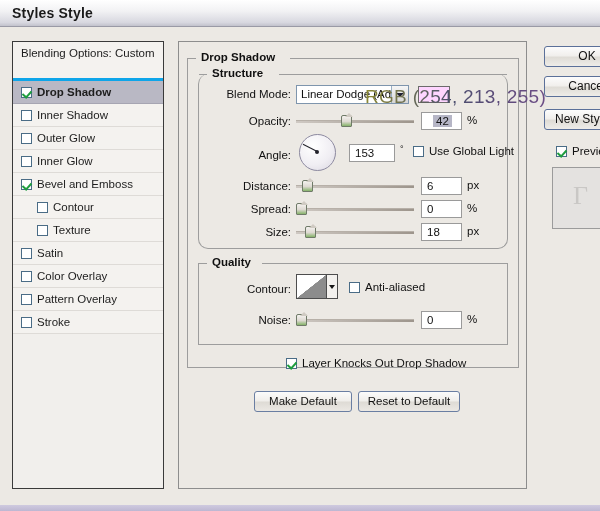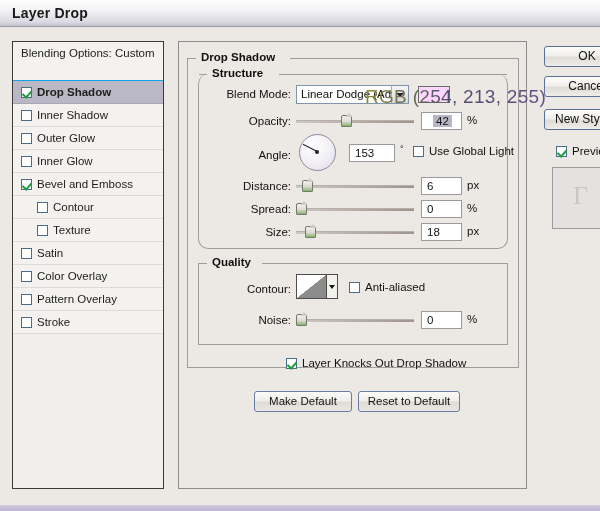--- a/index.html
+++ b/index.html
@@ -68,21 +68,21 @@
     border-bottom: 2px solid #4a4a4a;
     box-sizing: border-box;
     font-size: 11.5px;
     color: #1d1d1d;
   }
   .styles-sub {
     height: 39px;
     line-height: 23px;
     padding-left: 8px;
     background: #f4f2ef;
-    border-bottom: 1px solid #0ea5e9;
+    border-bottom: 3px solid #0ea5e9;
     box-sizing: border-box;
     font-size: 11.5px;
     color: #1d1d1d;
   }
   .eff-row {
     position: relative;
     height: 23px;
     line-height: 23px;
     padding-left: 8px;
     border-bottom: 1px solid #dedbd7;
@@ -430,21 +430,21 @@
     border-bottom: 1px solid #cbc6d4;
     padding-bottom: 1px;
   }
 </style>
 </head>
 <body>
 
 <div id="app">
 
   <div class="titlebar">
-    <div class="tl-text">Layer Drop</div>
+    <div class="tl-text">Styles Style</div>
   </div>
 
   <div class="dialog-body">
 
     <div class="styles-panel">
       <div class="styles-sub">Blending Options: Custom</div>
       <div id="effects-list">
           <div class="eff-row selected"><span class="cb checked"></span><span class="lbl">Drop Shadow</span></div>
           <div class="eff-row"><span class="cb"></span><span class="lbl">Inner Shadow</span></div>
           <div class="eff-row"><span class="cb"></span><span class="lbl">Outer Glow</span></div>

